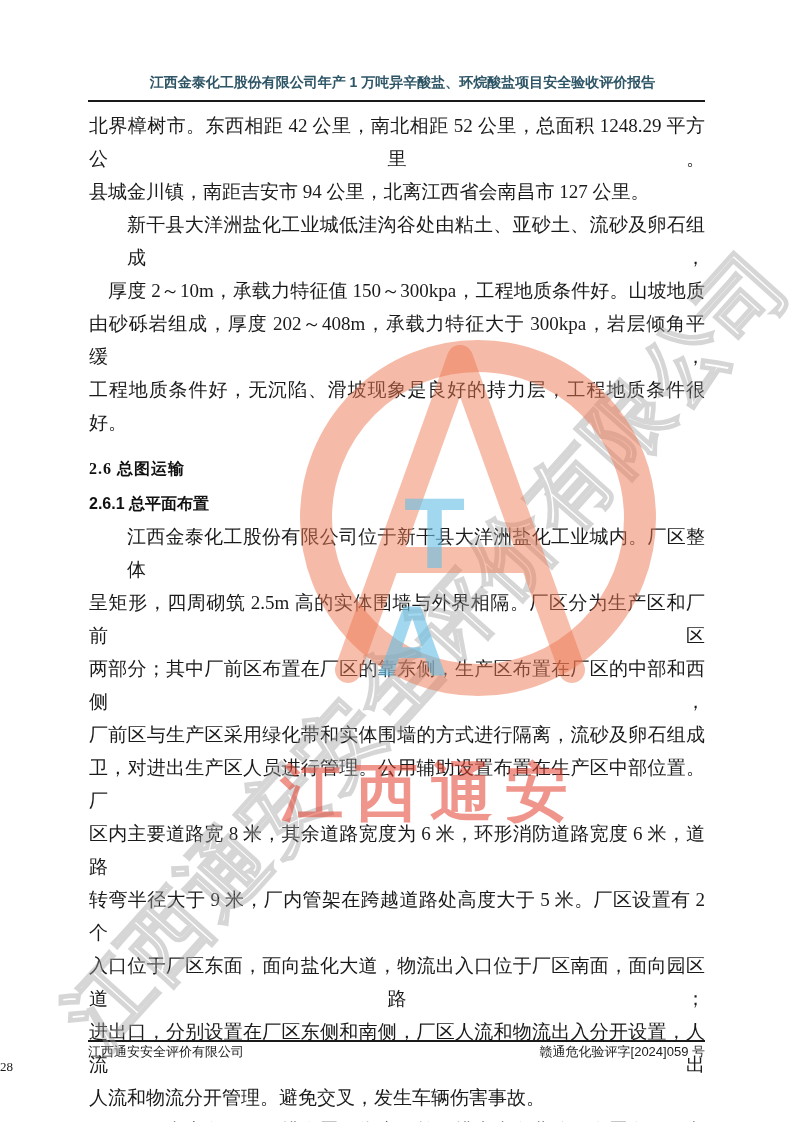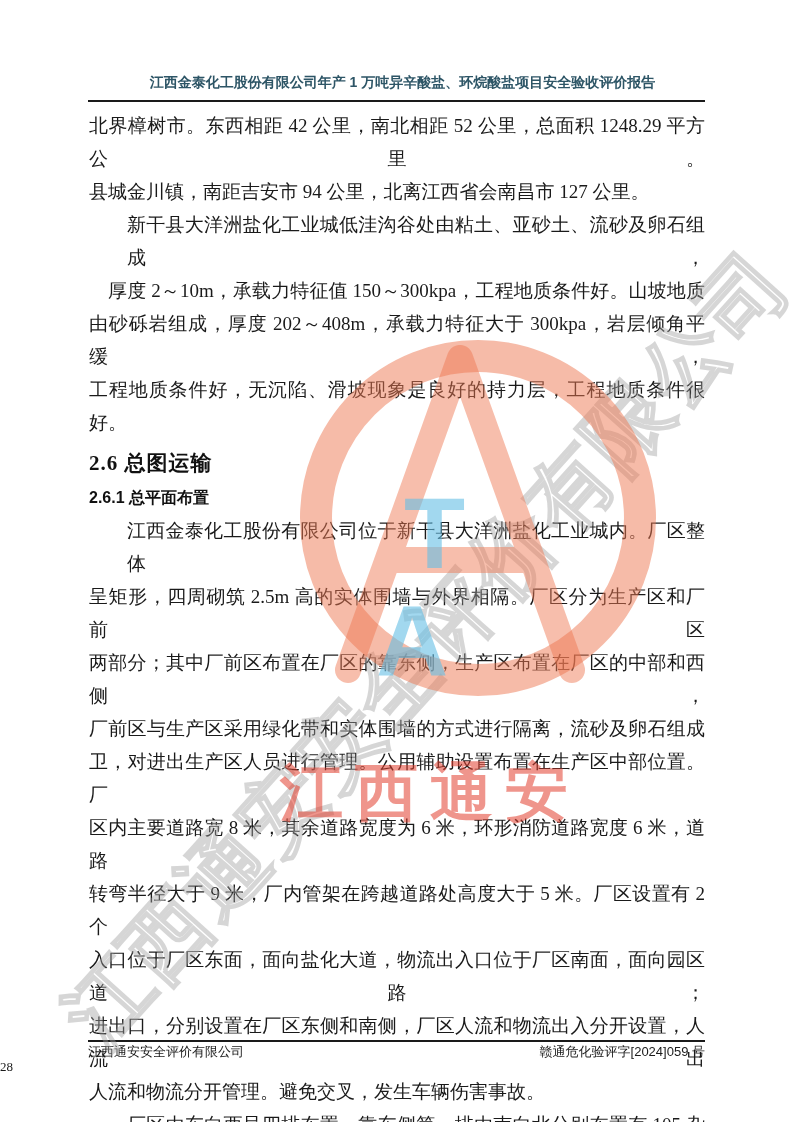--- a/index.html
+++ b/index.html
@@ -30,22 +30,22 @@
     color: #1a1a1a;
   }
   .line {
     font-size: 19px; line-height: 33px;
     text-align: justify; text-align-last: justify;
     white-space: normal;
     color: #1a1a1a;
   }
   .line.ns { text-align-last: left; }
   .h1 {
-    font-size: 21px; font-weight: bold; line-height: 36px;
-    margin-top: 6px; letter-spacing: 1px; color: #111;
+    font-size: 16px; font-weight: bold; line-height: 36px;
+    margin-top: 12px; letter-spacing: 1px; color: #111;
   }
   .h2 {
     font-size: 16px; font-weight: bold; line-height: 33px;
     color: #111;
     font-family: "Liberation Sans", "DejaVu Sans", sans-serif;
   }
   
   .footer-rule {
     position: absolute; top: 1040px; left: 88px; right: 88px;
     border-top: 2px solid #1a1a1a; height: 0;

